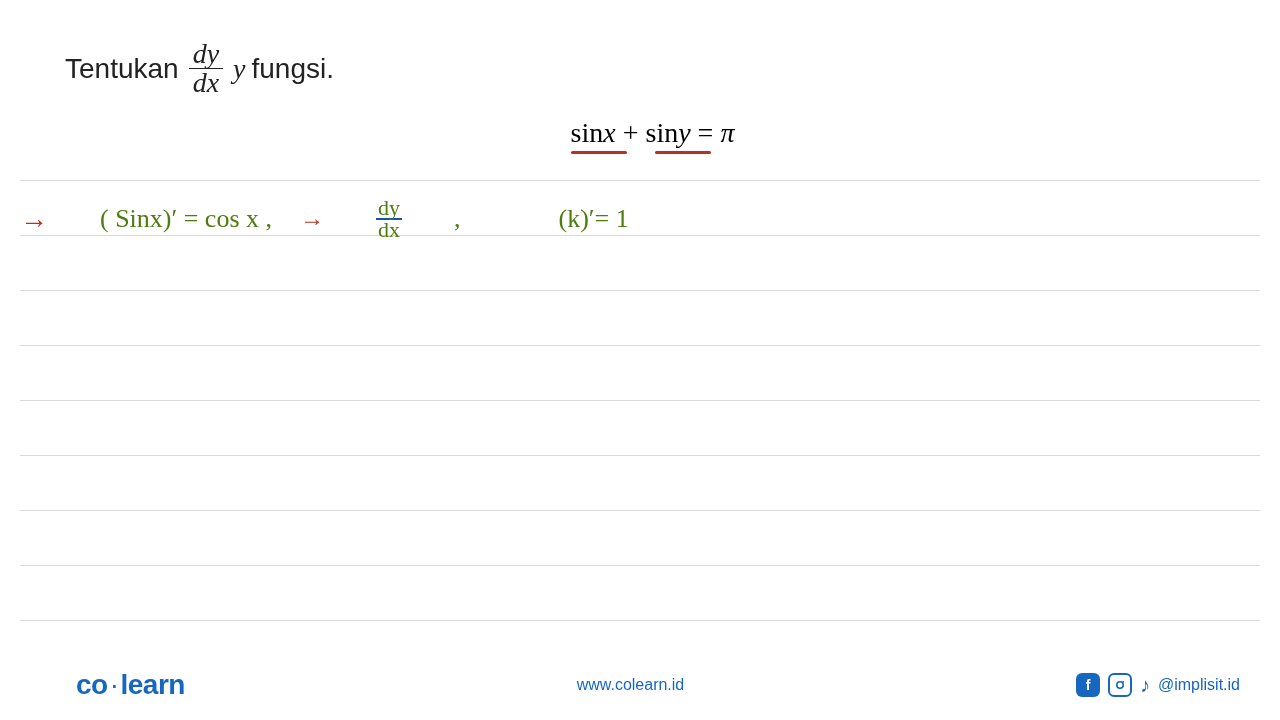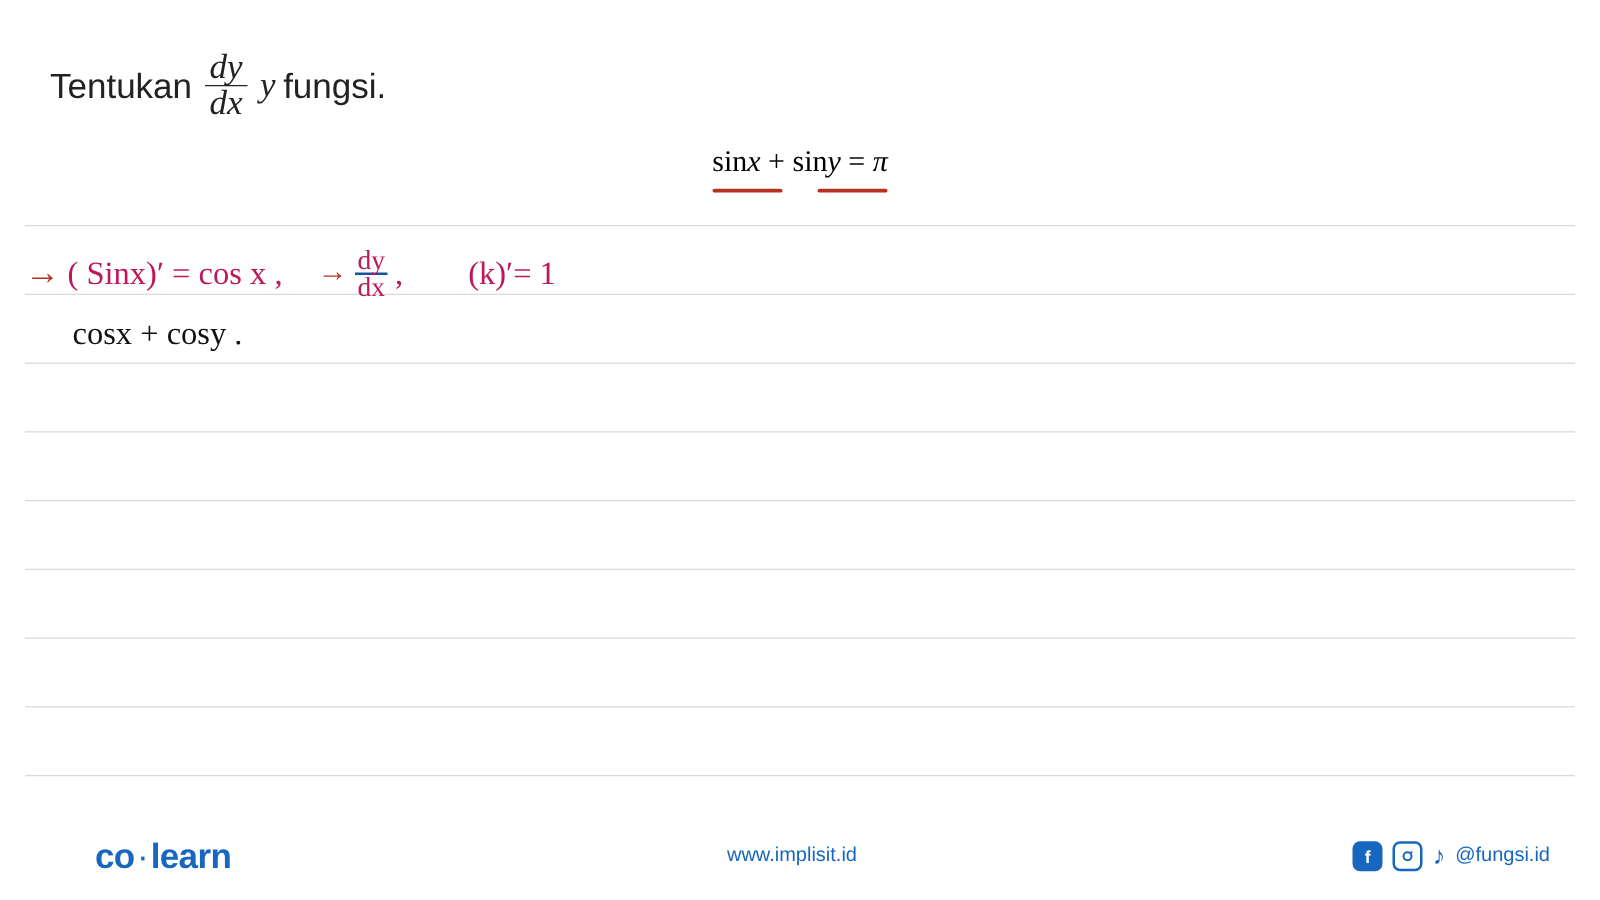--- a/index.html
+++ b/index.html
@@ -6,20 +6,21 @@
     body {
       width: 1280px;
       height: 720px;
       background: #fff;
       font-family: 'Segoe UI', Arial, sans-serif;
       position: relative;
       overflow: hidden;
     }
     .question-area {
       padding: 40px 40px 10px 40px;
+      margin-left: 25px;
     }
     .question-line {
       font-size: 28px;
       color: #222;
       display: flex;
       align-items: center;
       flex-wrap: wrap;
       gap: 6px;
     }
     .frac {
@@ -29,21 +30,21 @@
       font-family: 'Times New Roman', serif;
       font-style: italic;
       margin: 0 4px;
       vertical-align: middle;
     }
     .frac .num { border-bottom: 1.5px solid #222; padding: 0 4px; line-height: 1; }
     .frac .den { padding: 0 4px; line-height: 1; }
     .it { font-family: 'Times New Roman', serif; font-style: italic; }
     .equation-line {
       text-align: center;
-      font-size: 24px;
+      font-size: 28px;
       font-family: 'Times New Roman', serif;
       margin-top: 20px;
       position: relative;
     }
     .eq-inner {
       display: inline-block;
       position: relative;
     }
     .underline-red1 {
       position: absolute;
@@ -61,21 +62,21 @@
     .hr-line {
       border: none;
       border-top: 1px solid #d9d9d9;
       margin: 0;
     }
     .handwriting {
       position: absolute;
       font-family: 'Comic Sans MS', 'Segoe Script', cursive;
       font-size: 26px;
     }
-    .hw-blue { color: #be185d; }
+    .hw-blue { color: #4d7c0f; margin-left: 46px; }
     .hw-black { color: #111; }
     .arrow-red {
       color: #b83222;
       font-weight: bold;
       font-size: 28px;
       font-family: 'Comic Sans MS', cursive;
     }
     .footer {
       position: absolute;
       bottom: 0;
@@ -175,34 +176,31 @@
     <span class="arrow-red" style="font-size:24px;">→</span>
     <span class="hw-frac hw-blue">
       <span class="n">dy</span>
       <span class="d">dx</span>
     </span>
     <span class="hw-blue">,</span>
     <span style="width:40px;"></span>
     <span class="hw-blue">(k)′= 1</span>
   </div>
 
-  <div class="handwriting hw-black" style="top:72px; left:38px;">
-    <span>cosx + cosy .</span>
-  </div>
 </div>
 
 <div class="footer">
   <div class="logo">
     <span>co</span><span class="dot">·</span><span>learn</span>
   </div>
-  <div class="url">www.implisit.id</div>
+  <div class="url">www.colearn.id</div>
   <div class="socials">
     <span class="icon-box">f</span>
     <span class="icon-box outline">
       <svg width="12" height="12" viewBox="0 0 12 12">
           <circle cx="6" cy="6" r="3.2" fill="none" stroke="#1767c0" stroke-width="1.6"></circle>
           <circle cx="9.2" cy="2.8" r="0.9" fill="#1767c0"></circle>
         </svg>
     </span>
     <span style="font-size:20px;">♪</span>
-    <span>@fungsi.id</span>
+    <span>@implisit.id</span>
   </div>
 </div>
 
 </body></html>

